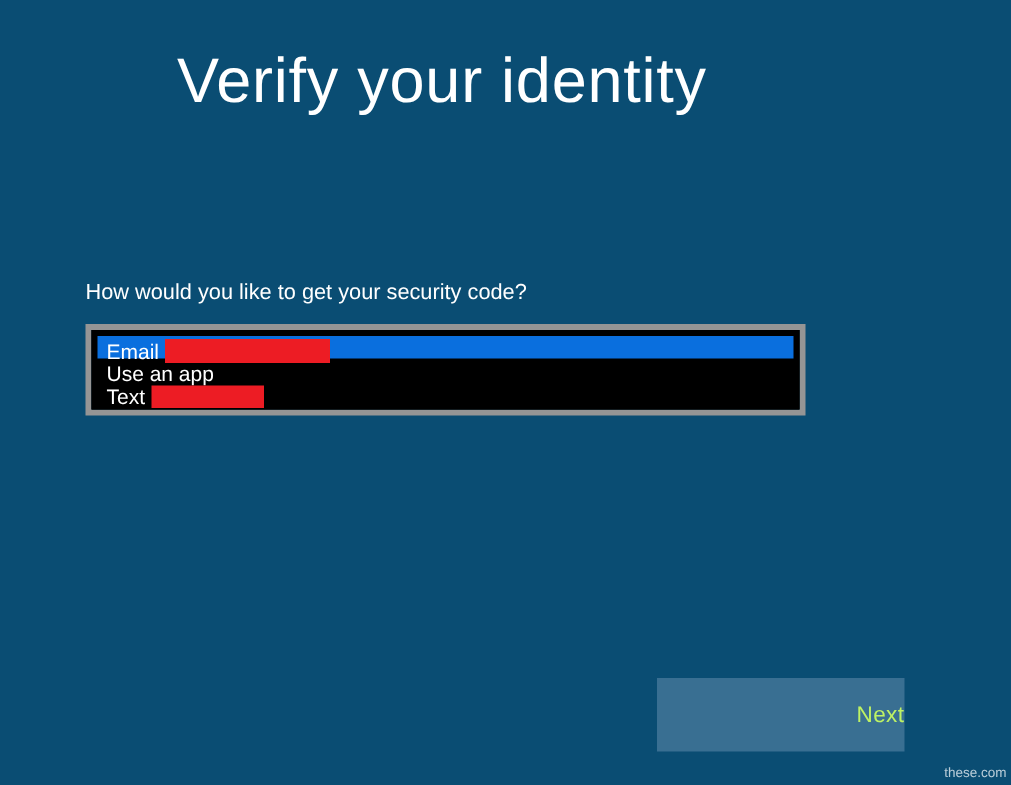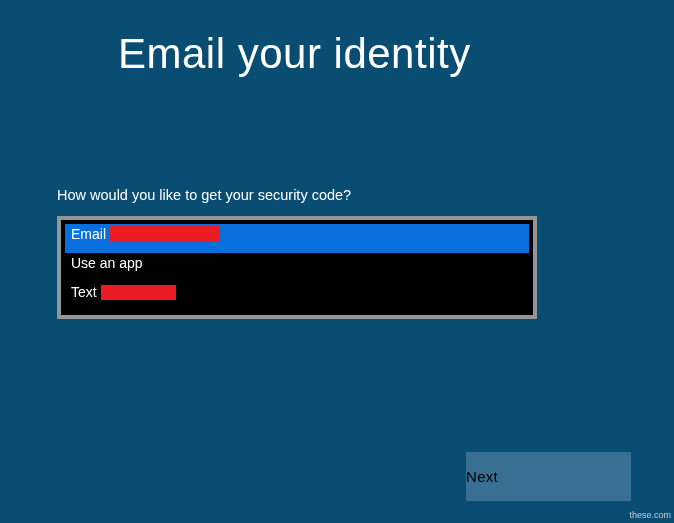--- a/index.html
+++ b/index.html
@@ -38,21 +38,21 @@
       top: 216px;
       left: 57px;
       width: 480px;
       border: 4px solid #959595;
     }
     .dropdown-inner {
       border: 4px solid #000000;
       background: #000000;
     }
     .option {
-      height: 29px;
+      height: 15px;
       line-height: 20px;
       font-size: 14px;
       font-family: "Segoe UI", Arial, sans-serif;
       color: #ffffff;
       padding-left: 6px;
       cursor: pointer;
       position: relative;
       white-space: nowrap;
     }
     .option.selected {
@@ -70,46 +70,46 @@
       width: 110px;
       height: 16px;
     }
     .redact.r2 {
       width: 75px;
       height: 15px;
     }
     .next-button {
       position: absolute;
       top: 452px;
-      left: 466px;
+      left: 438px;
       width: 165px;
       height: 49px;
       background: #396f92;
-      color: #000000;
+      color: #bef264;
       font-size: 15px;
       font-family: "Segoe UI", Arial, sans-serif;
-      text-align: left;
+      text-align: right;
       line-height: 49px;
       border: none;
       letter-spacing: 0.3px;
     }
     .watermark {
       position: absolute;
       bottom: 3px;
       right: 3px;
       color: #d7e3ea;
       font-size: 9px;
       font-family: Arial, sans-serif;
       opacity: 0.85;
     }
   </style>
 </head>
 <body>
 
-<h1 class="heading">Email your identity</h1>
+<h1 class="heading">Verify your identity</h1>
 
 <div class="prompt">How would you like to get your security code?</div>
 
 <div class="dropdown">
   <div class="dropdown-inner">
     <div class="option selected">
       <span>Email </span><span class="redact r1"></span>
     </div>
     <div class="option">
       <span>Use an app</span>

